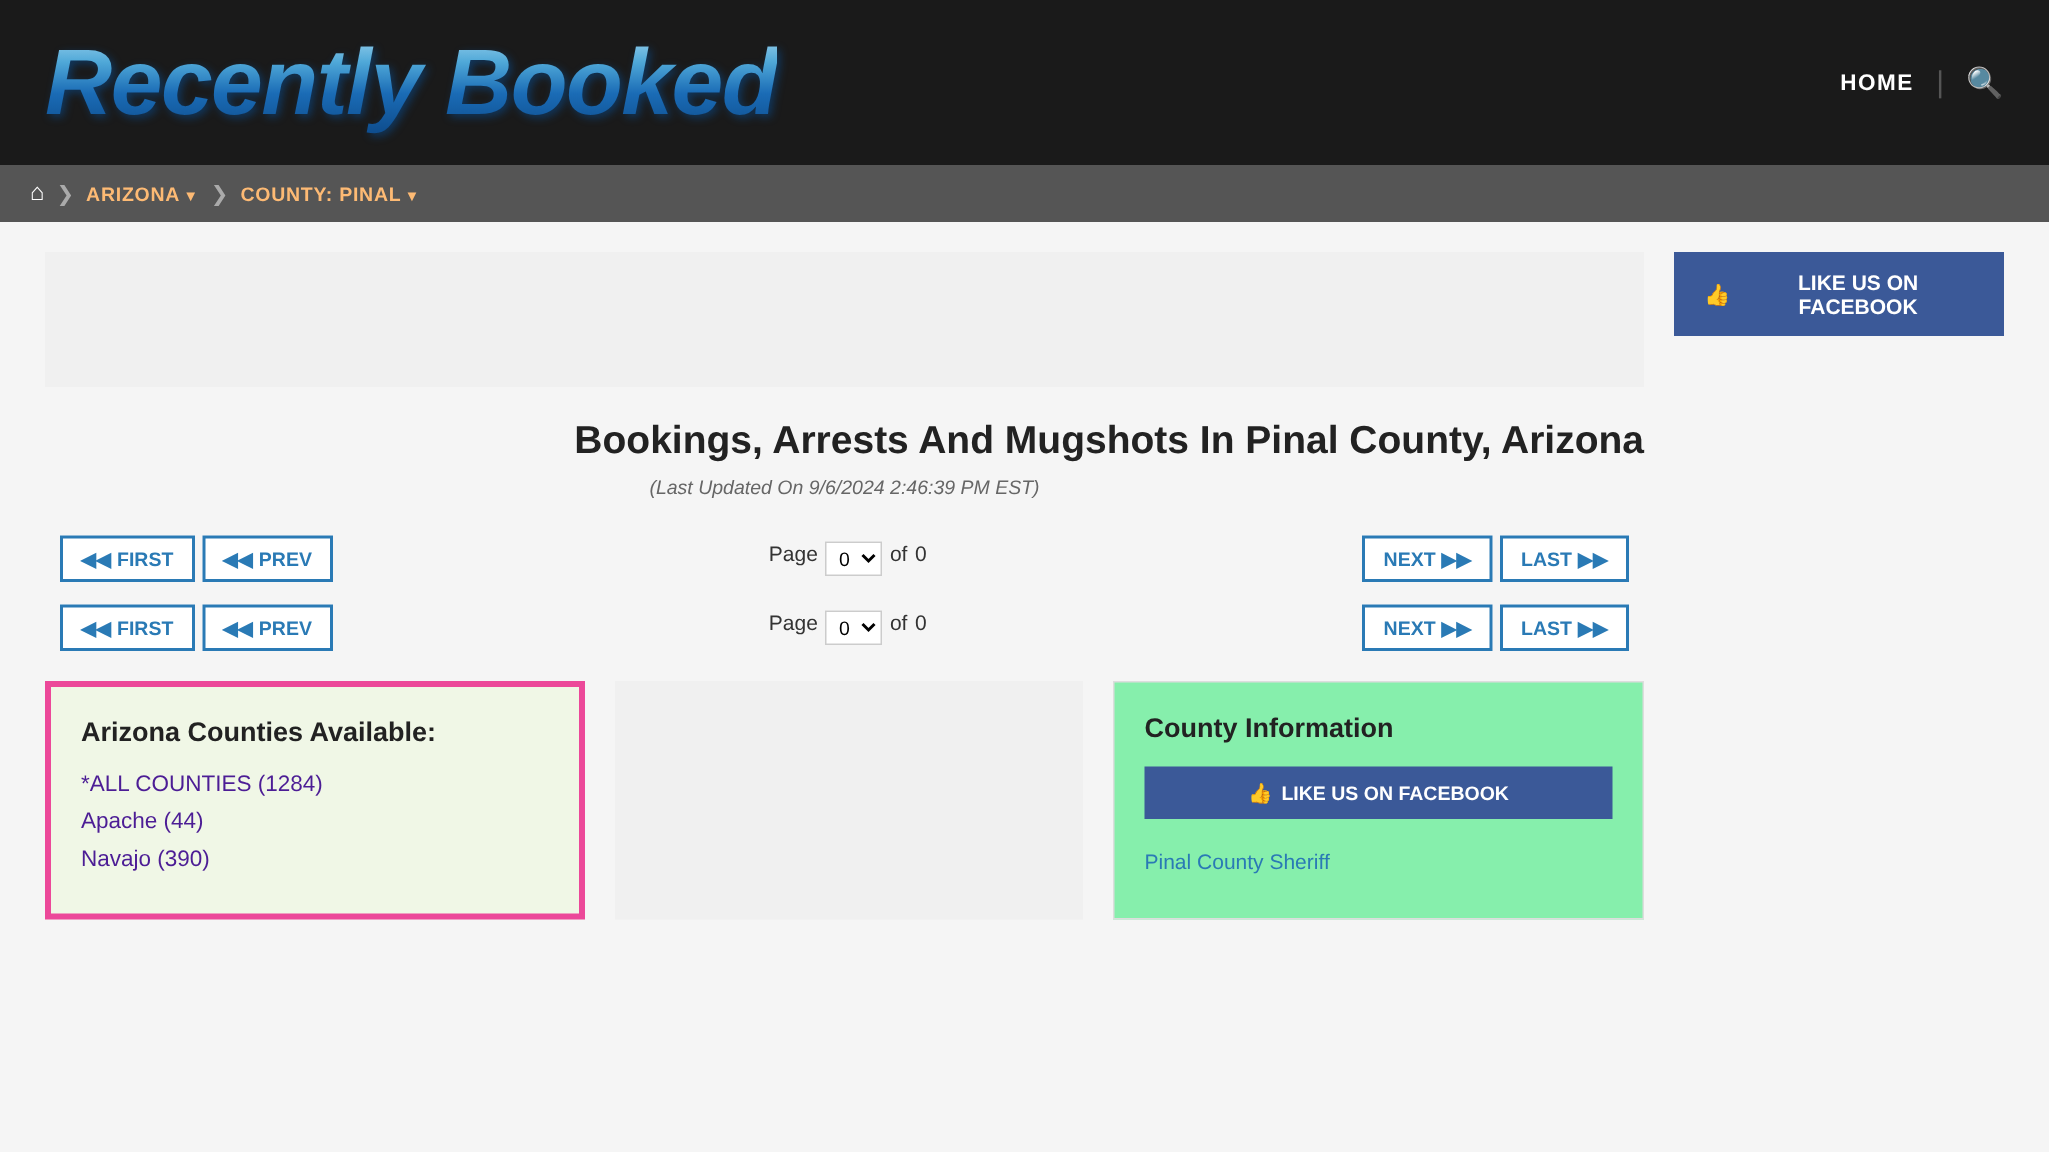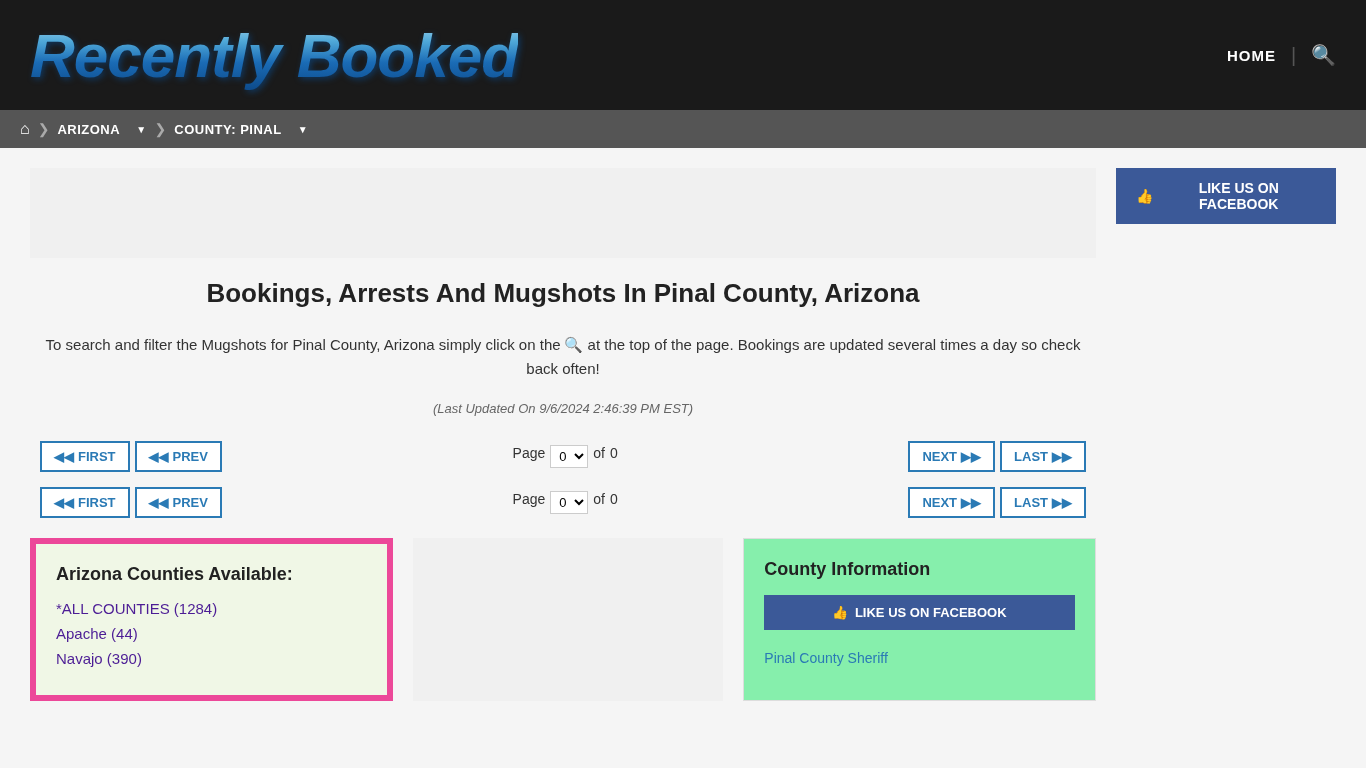--- a/index.html
+++ b/index.html
@@ -60,28 +60,28 @@
     }
     .breadcrumb-home-icon {
       color: #ffffff;
       font-size: 16px;
     }
     .breadcrumb-separator {
       color: #aaa;
       font-size: 14px;
     }
     .breadcrumb-item {
-      color: #ffffff;
+      color: #fdba74;
       font-size: 13px;
       font-weight: 600;
       letter-spacing: 0.5px;
       cursor: pointer;
       display: flex;
-      align-items: center;
-      gap: 16px;
+      align-items: flex-end;
+      gap: 2px;
     }
     .breadcrumb-item .arrow-down {
       font-size: 10px;
     }
 
     
     .main-wrapper {
       max-width: 1366px;
       margin: 0 auto;
       padding: 20px 30px;
@@ -103,25 +103,25 @@
 
     
     .ad-space {
       height: 90px;
       background: #f0f0f0;
       margin-bottom: 20px;
     }
 
     
     .page-heading {
-      text-align: center;
+      text-align: right;
       font-size: 26px;
       font-weight: bold;
       color: #222;
-      margin-bottom: 24px;
+      margin-bottom: 8px;
     }
 
     .page-description {
       text-align: center;
       font-size: 15px;
       color: #333;
       margin-bottom: 20px;
       line-height: 1.6;
     }
 
@@ -189,21 +189,21 @@
 
     
     .bottom-section {
       display: flex;
       gap: 20px;
       margin-top: 20px;
     }
 
     .county-list-box {
       background: #f0f7e6;
-      border: 6px solid #ec4899;
+      border: 4px solid #ec4899;
       padding: 20px;
       flex: 1;
     }
 
     .county-list-box h3 {
       font-size: 18px;
       font-weight: bold;
       color: #222;
       margin-bottom: 15px;
     }
@@ -307,25 +307,20 @@
 
 <div class="main-wrapper">
   <div class="content-layout">
 
     <div class="content-main">
 
       <div class="ad-space"></div>
 
       <h1 class="page-heading">Bookings, Arrests And Mugshots In Pinal County, Arizona</h1>
 
-      <p class="page-description">
-        <span>To search and filter the Mugshots for Pinal County, Arizona simply click on the</span>
-        <span class="search-icon-inline"> 🔍 </span>
-        <span>at the top of the page. Bookings are updated several times a day so check back often!</span>
-      </p>
 
       <p class="last-updated">(Last Updated On 9/6/2024 2:46:39 PM EST)</p>
 
       <div class="pagination-row">
         <div class="pagination-left">
           <button class="btn-pagination">
             <span>◀◀</span>
             <span>FIRST</span>
           </button>
           <button class="btn-pagination">

